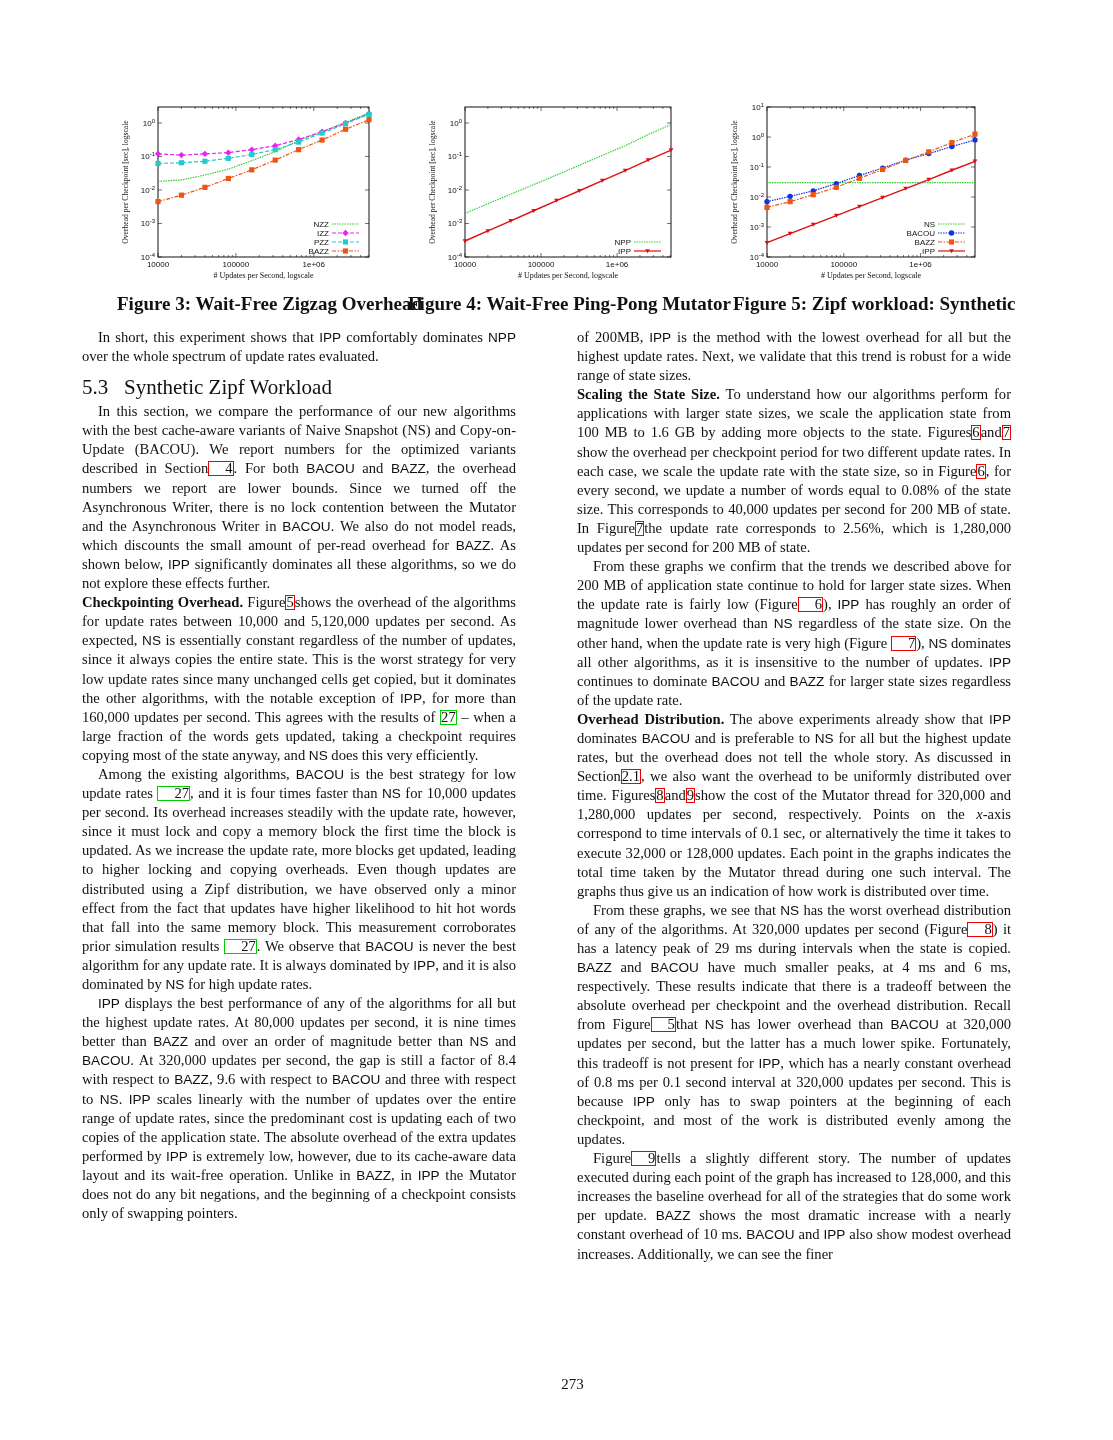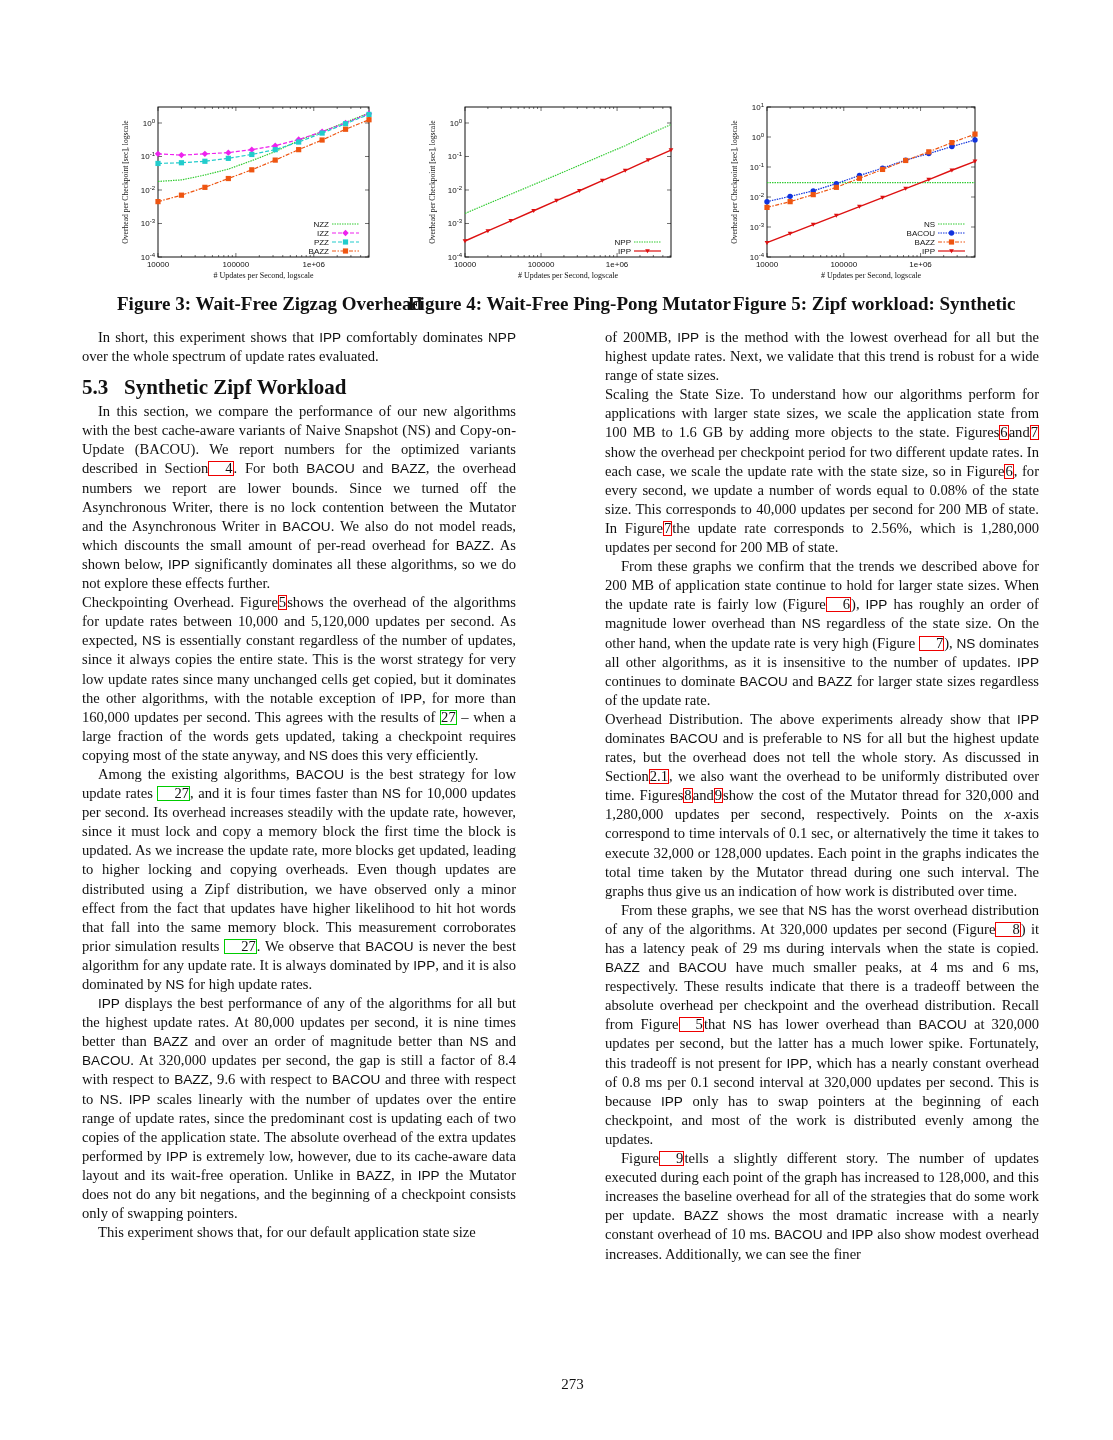--- a/index.html
+++ b/index.html
@@ -6,24 +6,24 @@
   body { width: 1113px; height: 1440px; position: relative; overflow: hidden;
          font-family: "Liberation Serif", "DejaVu Serif", serif; color: #111; }
   .fig { position: absolute; top: 100px; width: 270px; height: 190px; }
   .fig svg { width: 270px; height: 190px; display: block; }
   .fig svg text { font-family: "Liberation Sans", "DejaVu Sans", sans-serif; fill: #111; }
   .fig svg .serif { font-family: "Liberation Serif", "DejaVu Serif", serif; }
   .caption { position: absolute; top: 293px; font-weight: bold; font-size: 19px; white-space: nowrap; }
   .col { position: absolute; top: 328px; width: 434px; font-size: 14.6px; line-height: 19.1px; text-align: justify; }
   .col p { margin: 0; text-indent: 16px; }
   .col p.noind { text-indent: 0; }
-  .col h2 { font-size: 21px; margin: 8px 0 2px 0; font-weight: bold; line-height: 26px; }
+  .col h2 { font-size: 21px; margin: 8px 0 2px 0; font-weight: normal; line-height: 26px; }
   .col h2 .num { display: inline-block; width: 42px; }
   .sf { font-family: "Liberation Sans", "DejaVu Sans", sans-serif; font-size: 13.6px; }
-  .runin { font-weight: normal; }
+  .runin { font-weight: bold; }
   .ref { display: inline-block; line-height: 15px; padding: 0 1px; }
   .ref.red { outline: 1.5px solid #e00; outline-offset: -1px; }
   .ref.green { outline: 1.5px solid #0c0; outline-offset: -1px; }
   .pagenum { position: absolute; top: 1376px; left: 0; width: 1113px; text-align: center; font-size: 15px; margin-left: 16px; }
 </style>
 </head>
 <body>
 
 <div class="fig" style="left:118px;">
   <svg>
@@ -396,25 +396,24 @@
 <div class="col" style="left:82px;">
   <p><span>In short, this experiment shows that </span><span class="sf">IPP</span><span> comfortably dominates </span><span class="sf">NPP</span><span> over the whole spectrum of update rates evaluated.</span></p>
   <h2>
     <span class="num">5.3</span><span>Synthetic Zipf Workload</span>
   </h2>
   <div>
       <p><span>In this section, we compare the performance of our new algorithms with the best cache-aware variants of Naive Snapshot (NS) and Copy-on-Update (BACOU). We report numbers for the optimized variants described in Section</span><a class="ref red">4</a><span>. For both </span><span class="sf">BACOU</span><span> and </span><span class="sf">BAZZ</span><span>, the overhead numbers we report are lower bounds. Since we turned off the Asynchronous Writer, there is no lock contention between the Mutator and the Asynchronous Writer in </span><span class="sf">BACOU</span><span>. We also do not model reads, which discounts the small amount of per-read overhead for </span><span class="sf">BAZZ</span><span>. As shown below, </span><span class="sf">IPP</span><span> significantly dominates all these algorithms, so we do not explore these effects further.</span></p>
       <p class="noind"><span class="runin">Checkpointing Overhead.</span><span> Figure</span><a class="ref red">5</a><span>shows the overhead of the algorithms for update rates between 10,000 and 5,120,000 updates per second.  As expected, </span><span class="sf">NS</span><span> is essentially constant regardless of the number of updates, since it always copies the entire state. This is the worst strategy for very low update rates since many unchanged cells get copied, but it dominates the other algorithms, with the notable exception of </span><span class="sf">IPP</span><span>, for more than 160,000 updates per second. This agrees with the results of </span><a class="ref green">27</a><span> – when a large fraction of the words gets updated, taking a checkpoint requires copying most of the state anyway, and </span><span class="sf">NS</span><span> does this very efficiently.</span></p>
       <p><span>Among the existing algorithms, </span><span class="sf">BACOU</span><span> is the best strategy for low update rates </span><a class="ref green">27</a><span>, and it is four times faster than </span><span class="sf">NS</span><span> for 10,000 updates per second.  Its overhead increases steadily with the update rate, however, since it must lock and copy a memory block the first time the block is updated.  As we increase the update rate, more blocks get updated, leading to higher locking and copying overheads. Even though updates are distributed using a Zipf distribution, we have observed only a minor effect from the fact that updates have higher likelihood to hit hot words that fall into the same memory block.  This measurement corroborates prior simulation results </span><a class="ref green">27</a><span>.  We observe that </span><span class="sf">BACOU</span><span> is never the best algorithm for any update rate.  It is always dominated by </span><span class="sf">IPP</span><span>, and it is also dominated by </span><span class="sf">NS</span><span> for high update rates.</span></p>
       <p><span class="sf">IPP</span><span> displays the best performance of any of the algorithms for all but the highest update rates.  At 80,000 updates per second, it is nine times better than </span><span class="sf">BAZZ</span><span> and over an order of magnitude better than </span><span class="sf">NS</span><span> and </span><span class="sf">BACOU</span><span>. At 320,000 updates per second, the gap is still a factor of 8.4 with respect to </span><span class="sf">BAZZ</span><span>, 9.6 with respect to </span><span class="sf">BACOU</span><span> and three with respect to </span><span class="sf">NS</span><span>. </span><span class="sf">IPP</span><span> scales linearly with the number of updates over the entire range of update rates, since the predominant cost is updating each of two copies of the application state. The absolute overhead of the extra updates performed by </span><span class="sf">IPP</span><span> is extremely low, however, due to its cache-aware data layout and its wait-free operation.  Unlike in </span><span class="sf">BAZZ</span><span>, in </span><span class="sf">IPP</span><span> the Mutator does not do any bit negations, and the beginning of a checkpoint consists only of swapping pointers.</span></p>
-      <p><span>This experiment shows that, for our default application state size</span></p>
     </div>
 </div>
 
-<div class="col" style="left:577px;margin-left:28px;">
+<div class="col" style="left:577px;">
   <div>
       <p class="noind"><span>of 200MB, </span><span class="sf">IPP</span><span> is the method with the lowest overhead for all but the highest update rates. Next, we validate that this trend is robust for a wide range of state sizes.</span></p>
       <p class="noind"><span class="runin">Scaling the State Size.</span><span>  To understand how our algorithms perform for applications with larger state sizes, we scale the application state from 100 MB to 1.6 GB by adding more objects to the state. Figures</span><a class="ref red">6</a><span>and</span><a class="ref red">7</a><span>show the overhead per checkpoint period for two different update rates.  In each case, we scale the update rate with the state size, so in Figure</span><a class="ref red">6</a><span>, for every second, we update a number of words equal to 0.08% of the state size. This corresponds to 40,000 updates per second for 200 MB of state. In Figure</span><a class="ref red">7</a><span>the update rate corresponds to 2.56%, which is 1,280,000 updates per second for 200 MB of state.</span></p>
       <p><span>From these graphs we confirm that the trends we described above for 200 MB of application state continue to hold for larger state sizes. When the update rate is fairly low (Figure</span><a class="ref red">6</a><span>), </span><span class="sf">IPP</span><span> has roughly an order of magnitude lower overhead than </span><span class="sf">NS</span><span> regardless of the state size.  On the other hand, when the update rate is very high (Figure </span><a class="ref red">7</a><span>), </span><span class="sf">NS</span><span> dominates all other algorithms, as it is insensitive to the number of updates.  </span><span class="sf">IPP</span><span> continues to dominate </span><span class="sf">BACOU</span><span> and </span><span class="sf">BAZZ</span><span> for larger state sizes regardless of the update rate.</span></p>
       <p class="noind"><span class="runin">Overhead Distribution.</span><span> The above experiments already show that </span><span class="sf">IPP</span><span> dominates </span><span class="sf">BACOU</span><span> and is preferable to </span><span class="sf">NS</span><span> for all but the highest update rates, but the overhead does not tell the whole story.  As discussed in Section</span><a class="ref red">2.1</a><span>, we also want the overhead to be uniformly distributed over time. Figures</span><a class="ref red">8</a><span>and</span><a class="ref red">9</a><span>show the cost of the Mutator thread for 320,000 and 1,280,000 updates per second, respectively. Points on the </span><i>x</i><span>-axis correspond to time intervals of 0.1 sec, or alternatively the time it takes to execute 32,000 or 128,000 updates. Each point in the graphs indicates the total time taken by the Mutator thread during one such interval.  The graphs thus give us an indication of how work is distributed over time.</span></p>
       <p><span>From these graphs, we see that </span><span class="sf">NS</span><span> has the worst overhead distribution of any of the algorithms.  At 320,000 updates per second (Figure</span><a class="ref red">8</a><span>) it has a latency peak of 29 ms during intervals when the state is copied. </span><span class="sf">BAZZ</span><span> and </span><span class="sf">BACOU</span><span> have much smaller peaks, at 4 ms and 6 ms, respectively.  These results indicate that there is a tradeoff between the absolute overhead per checkpoint and the overhead distribution.  Recall from Figure</span><a class="ref red">5</a><span>that </span><span class="sf">NS</span><span> has lower overhead than </span><span class="sf">BACOU</span><span> at 320,000 updates per second, but the latter has a much lower spike. Fortunately, this tradeoff is not present for </span><span class="sf">IPP</span><span>, which has a nearly constant overhead of 0.8 ms per 0.1 second interval at 320,000 updates per second. This is because </span><span class="sf">IPP</span><span> only has to swap pointers at the beginning of each checkpoint, and most of the work is distributed evenly among the updates.</span></p>
       <p><span>Figure</span><a class="ref red">9</a><span>tells a slightly different story.  The number of updates executed during each point of the graph has increased to 128,000, and this increases the baseline overhead for all of the strategies that do some work per update. </span><span class="sf">BAZZ</span><span> shows the most dramatic increase with a nearly constant overhead of 10 ms.  </span><span class="sf">BACOU</span><span> and </span><span class="sf">IPP</span><span> also show modest overhead increases. Additionally, we can see the finer</span></p>
     </div>
 </div>
 

